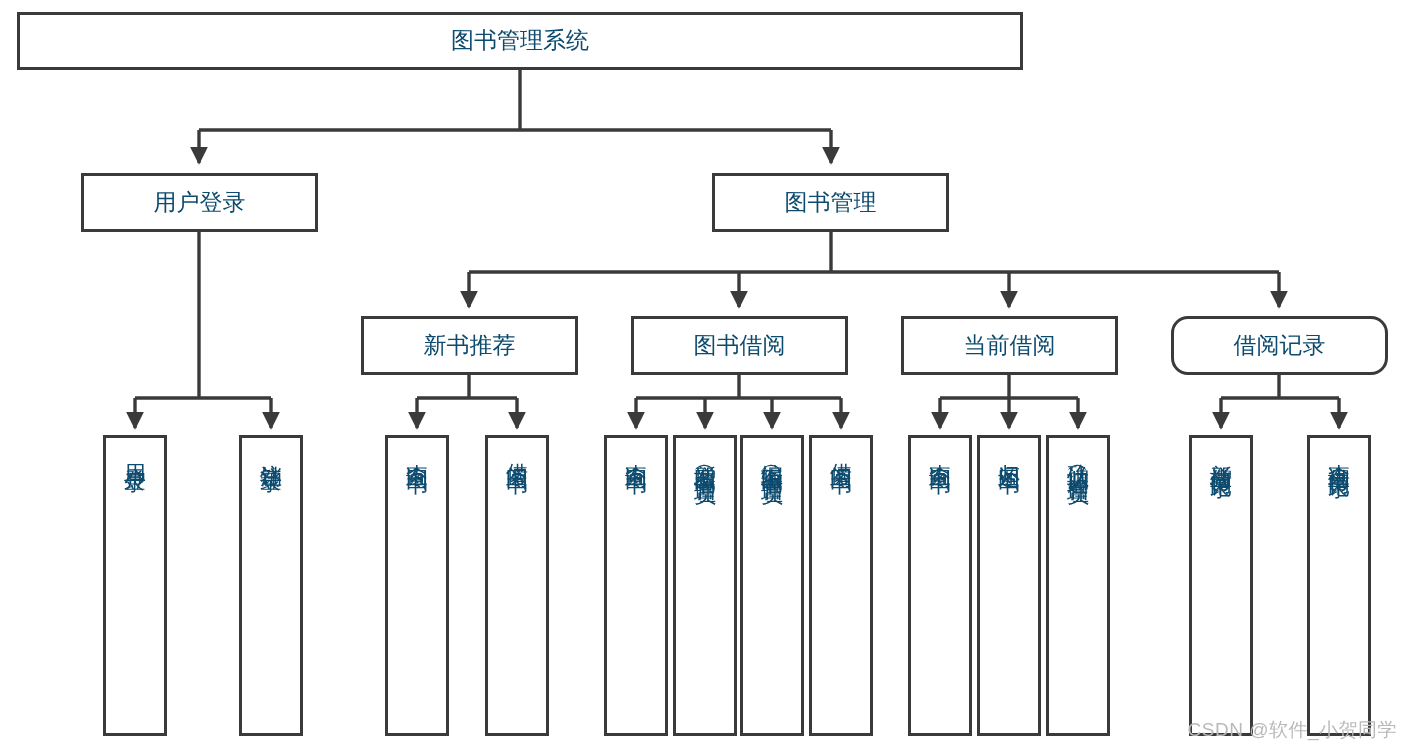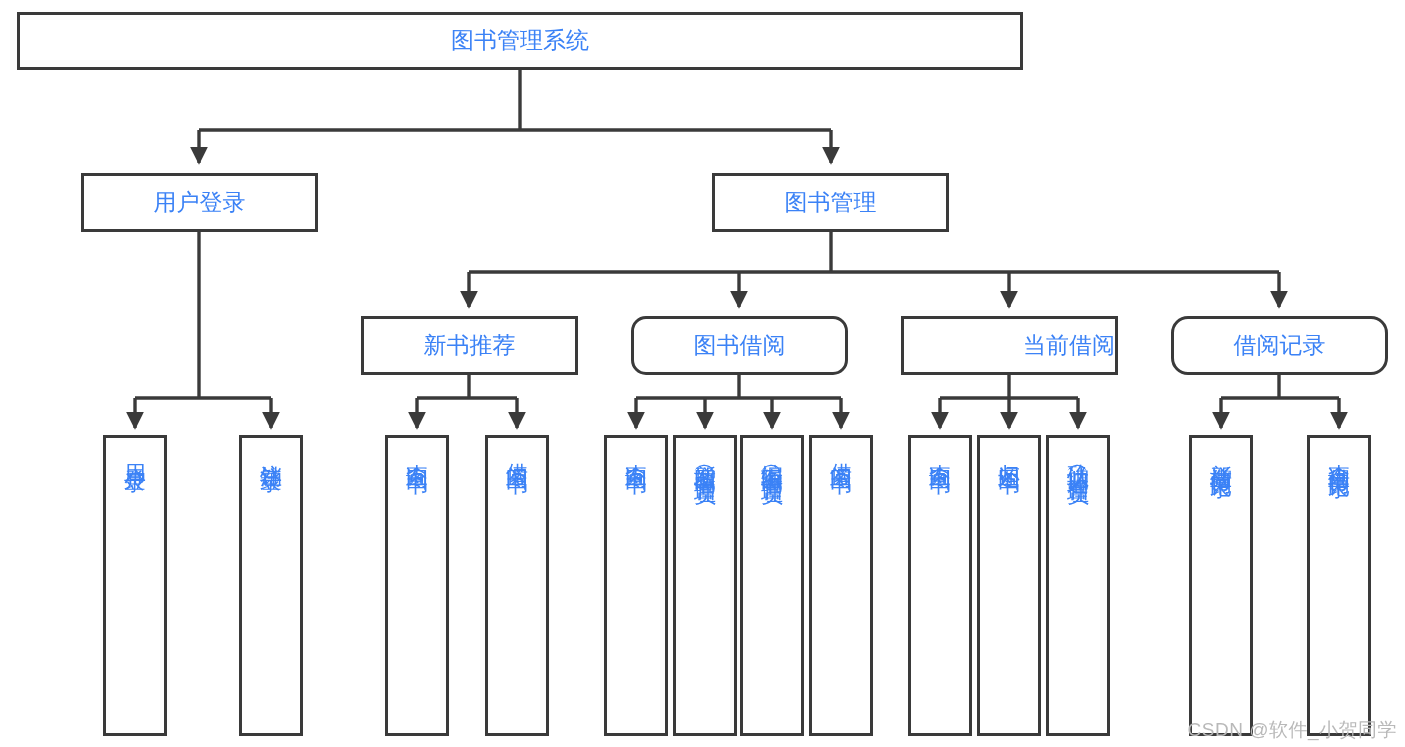--- a/index.html
+++ b/index.html
@@ -25,21 +25,21 @@
     height: 747px;
   }
   .node {
     position: absolute;
     box-sizing: border-box;
     border: 3px solid #3a3a3a;
     background: #ffffff;
     display: flex;
     align-items: center;
     justify-content: center;
-    color: #3b82f6;
+    color: #0c4a6e;
     z-index: 2;
   }
   .node .lbl {
     display: block;
     text-align: center;
     line-height: 1.18;
   }
   .node.h .lbl {
     font-size: 23px;
   }
@@ -131,24 +131,24 @@
   <div class="node h" style="left:81px; top:173px; width:237px; height:59px;">
     <span class="lbl">用户登录</span>
   </div>
   <div class="node h" style="left:361px; top:316px; width:217px; height:59px;">
     <span class="lbl">新书推荐</span>
   </div>
 
   <div class="node h" style="left:712px; top:173px; width:237px; height:59px;">
     <span class="lbl">图书管理</span>
   </div>
-  <div class="node h" style="left:631px; top:316px; width:217px; height:59px;border-radius:15px;">
+  <div class="node h" style="left:631px; top:316px; width:217px; height:59px;">
     <span class="lbl">图书借阅</span>
   </div>
-  <div class="node h" style="left:901px; top:316px; width:217px; height:59px;justify-content:flex-end;">
+  <div class="node h" style="left:901px; top:316px; width:217px; height:59px;">
     <span class="lbl">当前借阅</span>
   </div>
   <div class="node h" style="left:1171px; top:316px; width:217px; height:59px;border-radius:17px;">
     <span class="lbl">借阅记录</span>
   </div>
 
   <div class="node v" style="left:103px; top:435px; width:64px; height:301px;">
     <span class="lbl">用户登录</span>
   </div>
   <div class="node v" style="left:239px; top:435px; width:64px; height:301px;">

